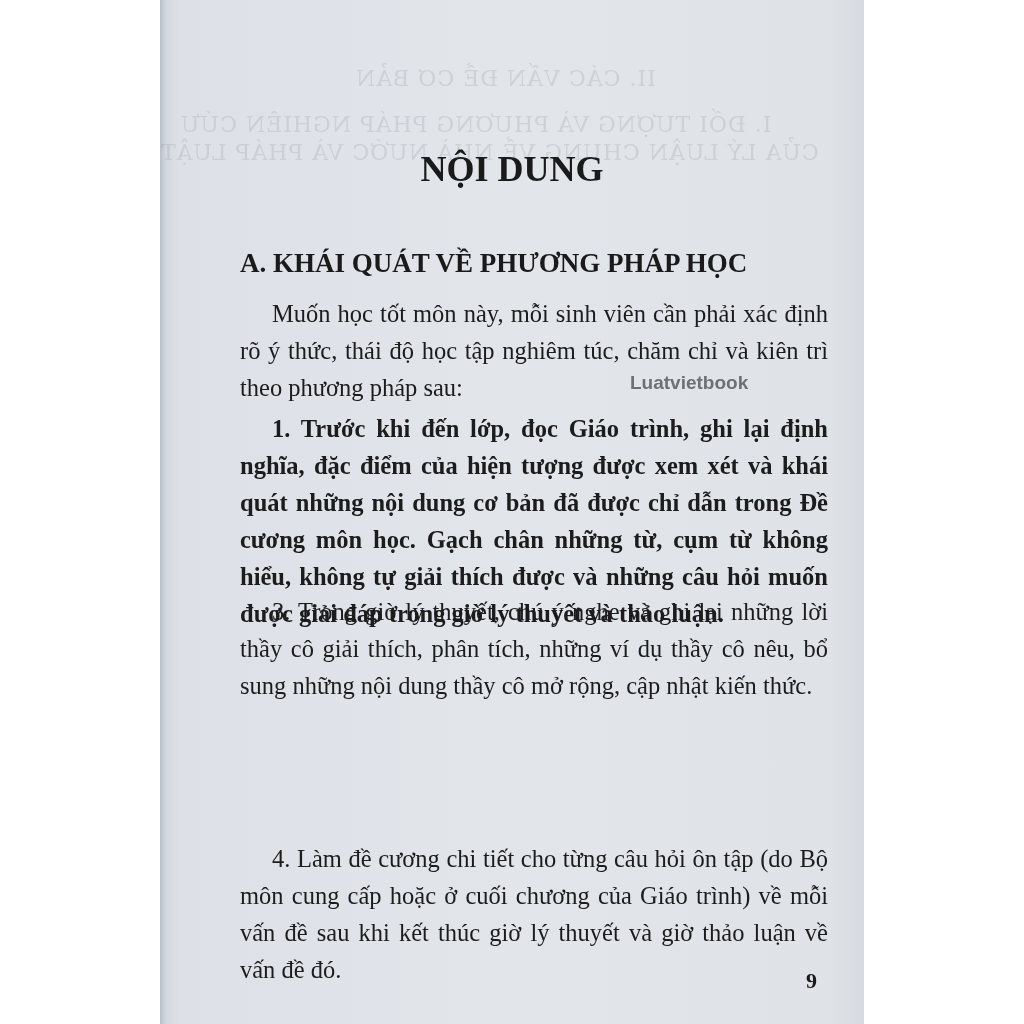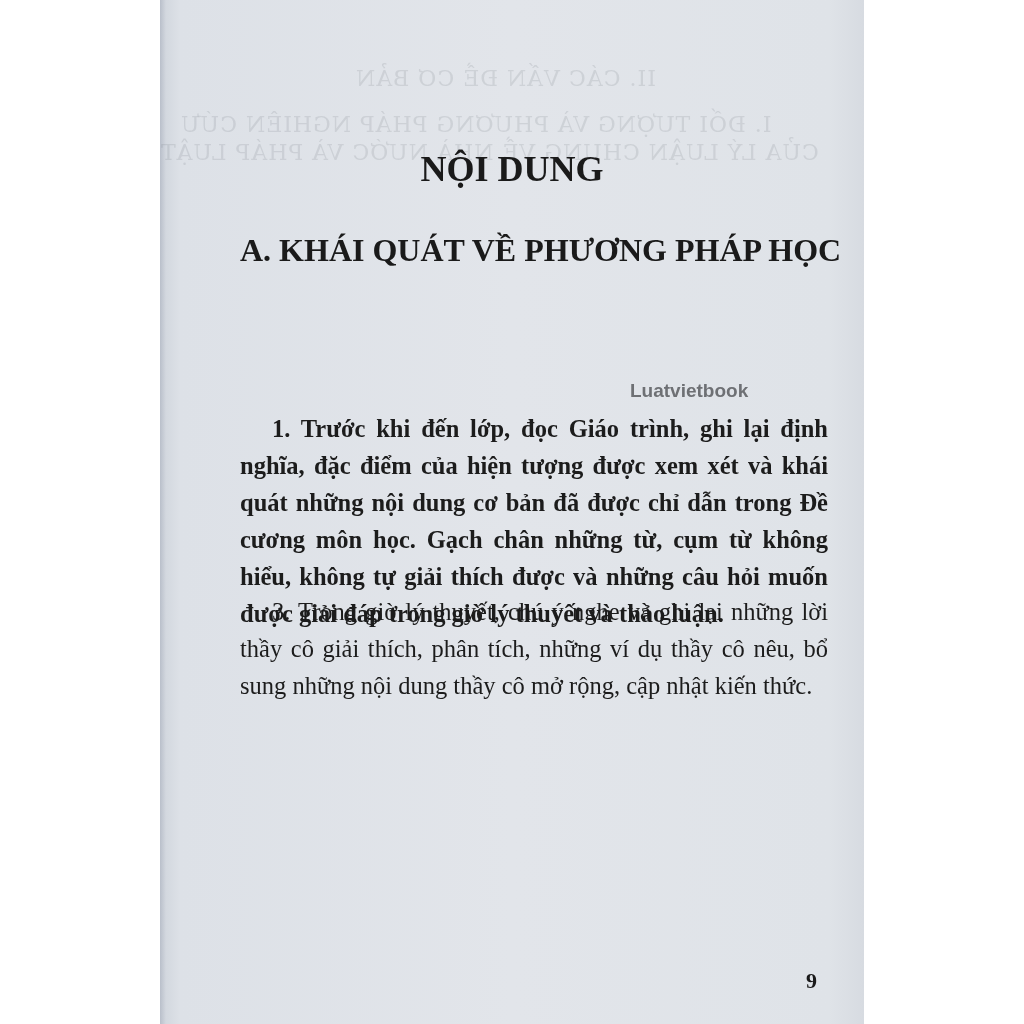--- a/index.html
+++ b/index.html
@@ -11,47 +11,49 @@
   }
   .ghost {
     position:absolute; color:rgba(80,85,95,0.13); font-family:"DejaVu Serif", serif;
     font-size:22px; letter-spacing:1px; white-space:nowrap;
   }
   .title {
     position:absolute; left:0; width:704px; top:148px; text-align:center;
     font-family:"Liberation Serif", serif; font-weight:bold; font-size:36px; color:#1a1a1a;
   }
   .heading {
-    position:absolute; left:80px; top:232px;
-    font-family:"Liberation Serif", serif; font-weight:bold; font-size:32px; color:#1a1a1a;
+    position:absolute; left:80px; top:248px;
+    font-family:"Liberation Serif", serif; font-weight:bold; font-size:27px; color:#1a1a1a;
   }
   .para {
     position:absolute; left:80px; width:588px;
     font-family:"Liberation Serif", serif; font-size:24.5px; line-height:37px; color:#1c1c1c;
     text-align:justify; text-indent:32px;
   }
   .watermark {
     position:absolute; left:470px; top:372px;
-    font-family:"Liberation Sans", sans-serif; font-weight:bold; font-size:19px; color:#6e7074;margin-top:8px;
+    font-family:"Liberation Sans", sans-serif; font-weight:bold; font-size:19px; color:#6e7074;
   }
   .pagenum {
     position:absolute; left:646px; top:968px;
     font-family:"Liberation Serif", serif; font-weight:bold; font-size:22px; color:#1a1a1a;
   }
 </style>
 </head>
 <body>
 
 <div class="page">
   <div class="ghost" style="left:195px; top:66px; transform:scaleX(-1);">II. CÁC VẤN ĐỀ CƠ BẢN</div>
   <div class="ghost" style="left:20px; top:112px; transform:scaleX(-1);">I. ĐỐI TƯỢNG VÀ PHƯƠNG PHÁP NGHIÊN CỨU</div>
   <div class="ghost" style="left:0px; top:140px; transform:scaleX(-1);">CỦA LÝ LUẬN CHUNG VỀ NHÀ NƯỚC VÀ PHÁP LUẬT</div>
 
   <div class="title">NỘI DUNG</div>
   <div class="heading">A. KHÁI QUÁT VỀ PHƯƠNG PHÁP HỌC</div>
 
+  <div class="para" style="top:295px;">Muốn học tốt môn này, mỗi sinh viên cần phải xác định rõ ý thức, thái độ học tập nghiêm túc, chăm chỉ và kiên trì theo phương pháp sau:</div>
   <div class="watermark">Luatvietbook</div>
 
   <div class="para" style="top:410px;font-weight:bold;">1. Trước khi đến lớp, đọc Giáo trình, ghi lại định nghĩa, đặc điểm của hiện tượng được xem xét và khái quát những nội dung cơ bản đã được chỉ dẫn trong Đề cương môn học. Gạch chân những từ, cụm từ không hiểu, không tự giải thích được và những câu hỏi muốn được giải đáp trong giờ lý thuyết và thảo luận.</div>
   <div class="para" style="top:593px;">3. Trong giờ lý thuyết, chú ý nghe và ghi lại những lời thầy cô giải thích, phân tích, những ví dụ thầy cô nêu, bổ sung những nội dung thầy cô mở rộng, cập nhật kiến thức.</div>
+  <div class="para" style="top:840px;">4. Làm đề cương chi tiết cho từng câu hỏi ôn tập (do Bộ môn cung cấp hoặc ở cuối chương của Giáo trình) về mỗi vấn đề sau khi kết thúc giờ lý thuyết và giờ thảo luận về vấn đề đó.</div>
 
   <div class="pagenum">9</div>
 </div>
 
 </body></html>

